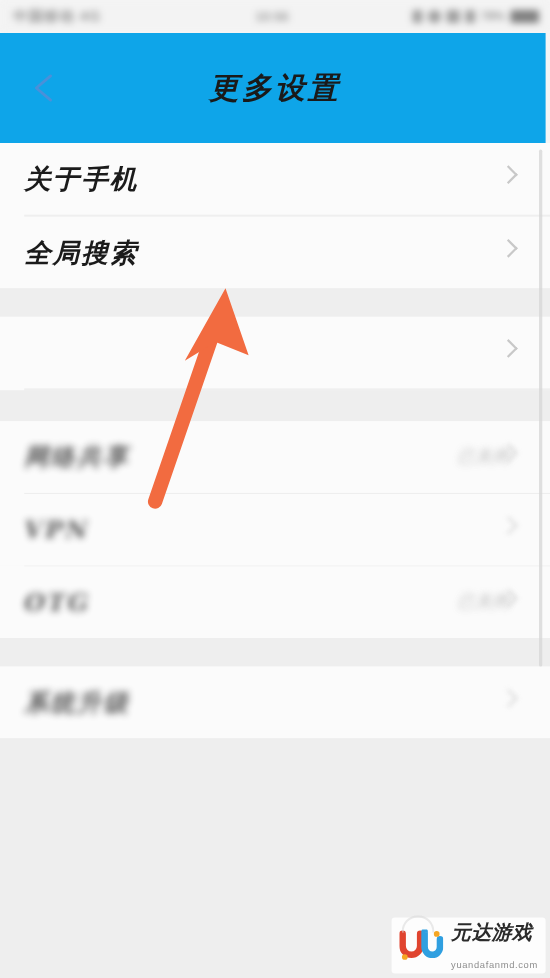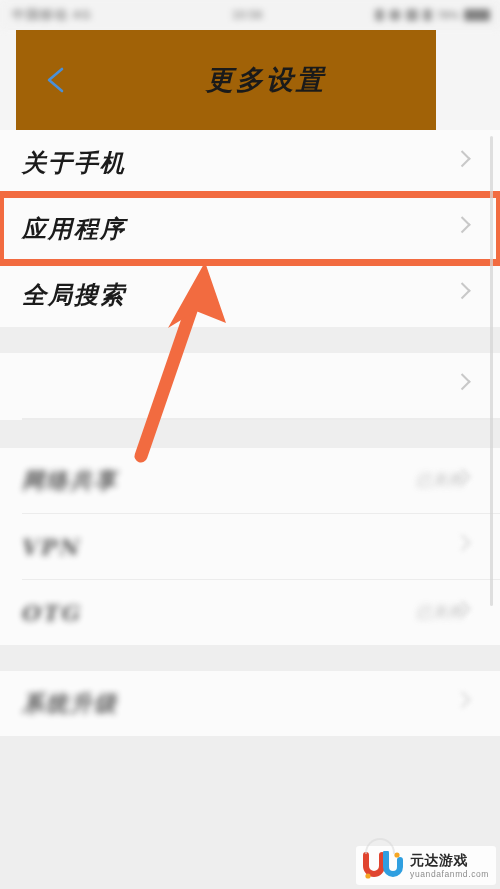--- a/index.html
+++ b/index.html
@@ -20,22 +20,22 @@
   .sb-center{ position:absolute; left:232px; font-size:12px; color:#6a6a6a; font-weight:bold;}
   .sb-right{ position:absolute; right:10px; display:flex; align-items:center; gap:5px;}
   .sb-ic{ width:12px;height:12px;background:#6c6c6c;border-radius:2px; display:inline-block;}
   .sb-ic.w{ width:9px;}
   .sb-ic.r{ border-radius:50%;}
   .sb-pct{ font-size:11px;color:#5c5c5c;font-weight:bold;}
   .sb-bat{ width:26px;height:12px;background:#3a3a3a;border-radius:2px;}
 
   
   .navbar{
-    position:absolute; top:30px; left:16px; width:420px; height:100px;
-    background:#a16207;
+    position:absolute; top:30px; left:0; width:496px; height:100px;
+    background:#0ea5e9;
   }
   .back-btn{
     position:absolute; left:18px; top:28px; width:44px; height:44px;
     display:flex; align-items:center; justify-content:center; cursor:pointer;
   }
   .nav-title{
     position:absolute; left:0; top:0; width:500px; height:100px;
     display:flex; align-items:center; justify-content:center;
     font-family:"DejaVu Serif","Liberation Serif",serif;
     font-size:27px; font-weight:bold; color:#1a1a1a;
@@ -89,22 +89,22 @@
   }
 
   
   .watermark{
     position:absolute; right:4px; bottom:4px; display:flex; align-items:center;
     gap:7px; z-index:9; background:rgba(255,255,255,.86); padding:5px 7px 4px 7px;
     border-radius:3px;
   }
   .wm-logo{ width:40px; height:30px; position:relative; }
   .wm-text{ display:flex; flex-direction:column; line-height:1; }
-  .wm-cn{ font-size:14px; font-weight:bold; color:#2b2b2b; letter-spacing:.5px; }
-  .wm-en{ font-size:8.5px; color:#8d8d8d; letter-spacing:.6px; margin-top:3px;}
+  .wm-cn{ font-size:18px; font-weight:bold; color:#2b2b2b; letter-spacing:.5px;font-style:italic; }
+  .wm-en{ font-size:8.5px; color:#8d8d8d; letter-spacing:.6px; margin-top:16px;}
   .wm-ear{
     position:absolute; right:8px; top:-13px; width:30px; height:16px;
     border:2px solid #d9d9d9; border-bottom:none; border-radius:16px 16px 0 0;
     opacity:.55;
   }
 </style>
 </head>
 <body>
 
 <div id="screen">
@@ -133,27 +133,20 @@
 
   <div class="content" id="list-root">
       <div class="group">
         <div class="row">
           <span class="label">关于手机</span>
           <span class="chev-wrap">
             <i class="chev"></i>
           </span>
         </div>
         <div class="divider"></div>
-        <div class="row">
-          <span class="label">应用程序</span>
-          <span class="chev-wrap">
-            <i class="chev"></i>
-          </span>
-          <div class="hl-box" style="border-color: rgb(242, 107, 64);"></div>
-        </div>
         <div class="divider"></div>
         <div class="row">
           <span class="label">全局搜索</span>
           <span class="chev-wrap">
             <i class="chev"></i>
           </span>
         </div>
       </div>
       <div class="gap" style="height: 26px;"></div>
       <div class="group">

